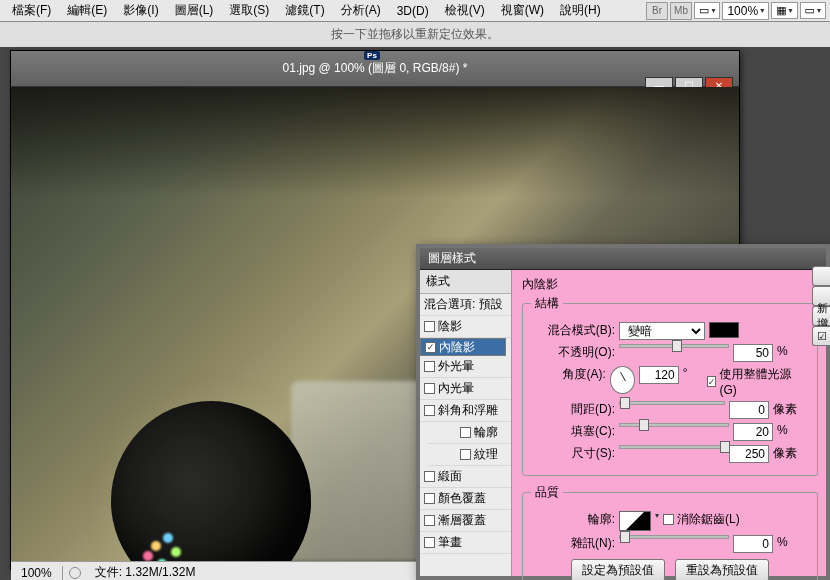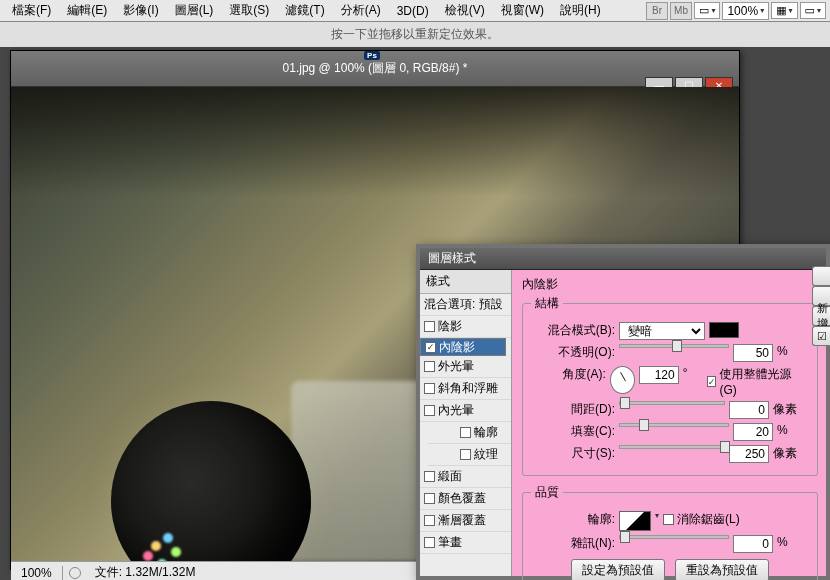--- a/index.html
+++ b/index.html
@@ -138,25 +138,25 @@
           <div class="style-row sel">
             <span class="cb checked"></span>
             <span>內陰影</span>
           </div>
           <div class="style-row">
             <span class="cb"></span>
             <span>外光暈</span>
           </div>
           <div class="style-row">
             <span class="cb"></span>
+            <span>內光暈</span>
+          </div>
+          <div class="style-row">
+            <span class="cb"></span>
             <span>斜角和浮雕</span>
-          </div>
-          <div class="style-row">
-            <span class="cb"></span>
-            <span>內光暈</span>
           </div>
           <div class="style-row sub">
             <span class="cb"></span>
             <span>輪廓</span>
           </div>
           <div class="style-row sub">
             <span class="cb"></span>
             <span>紋理</span>
           </div>
           <div class="style-row">

